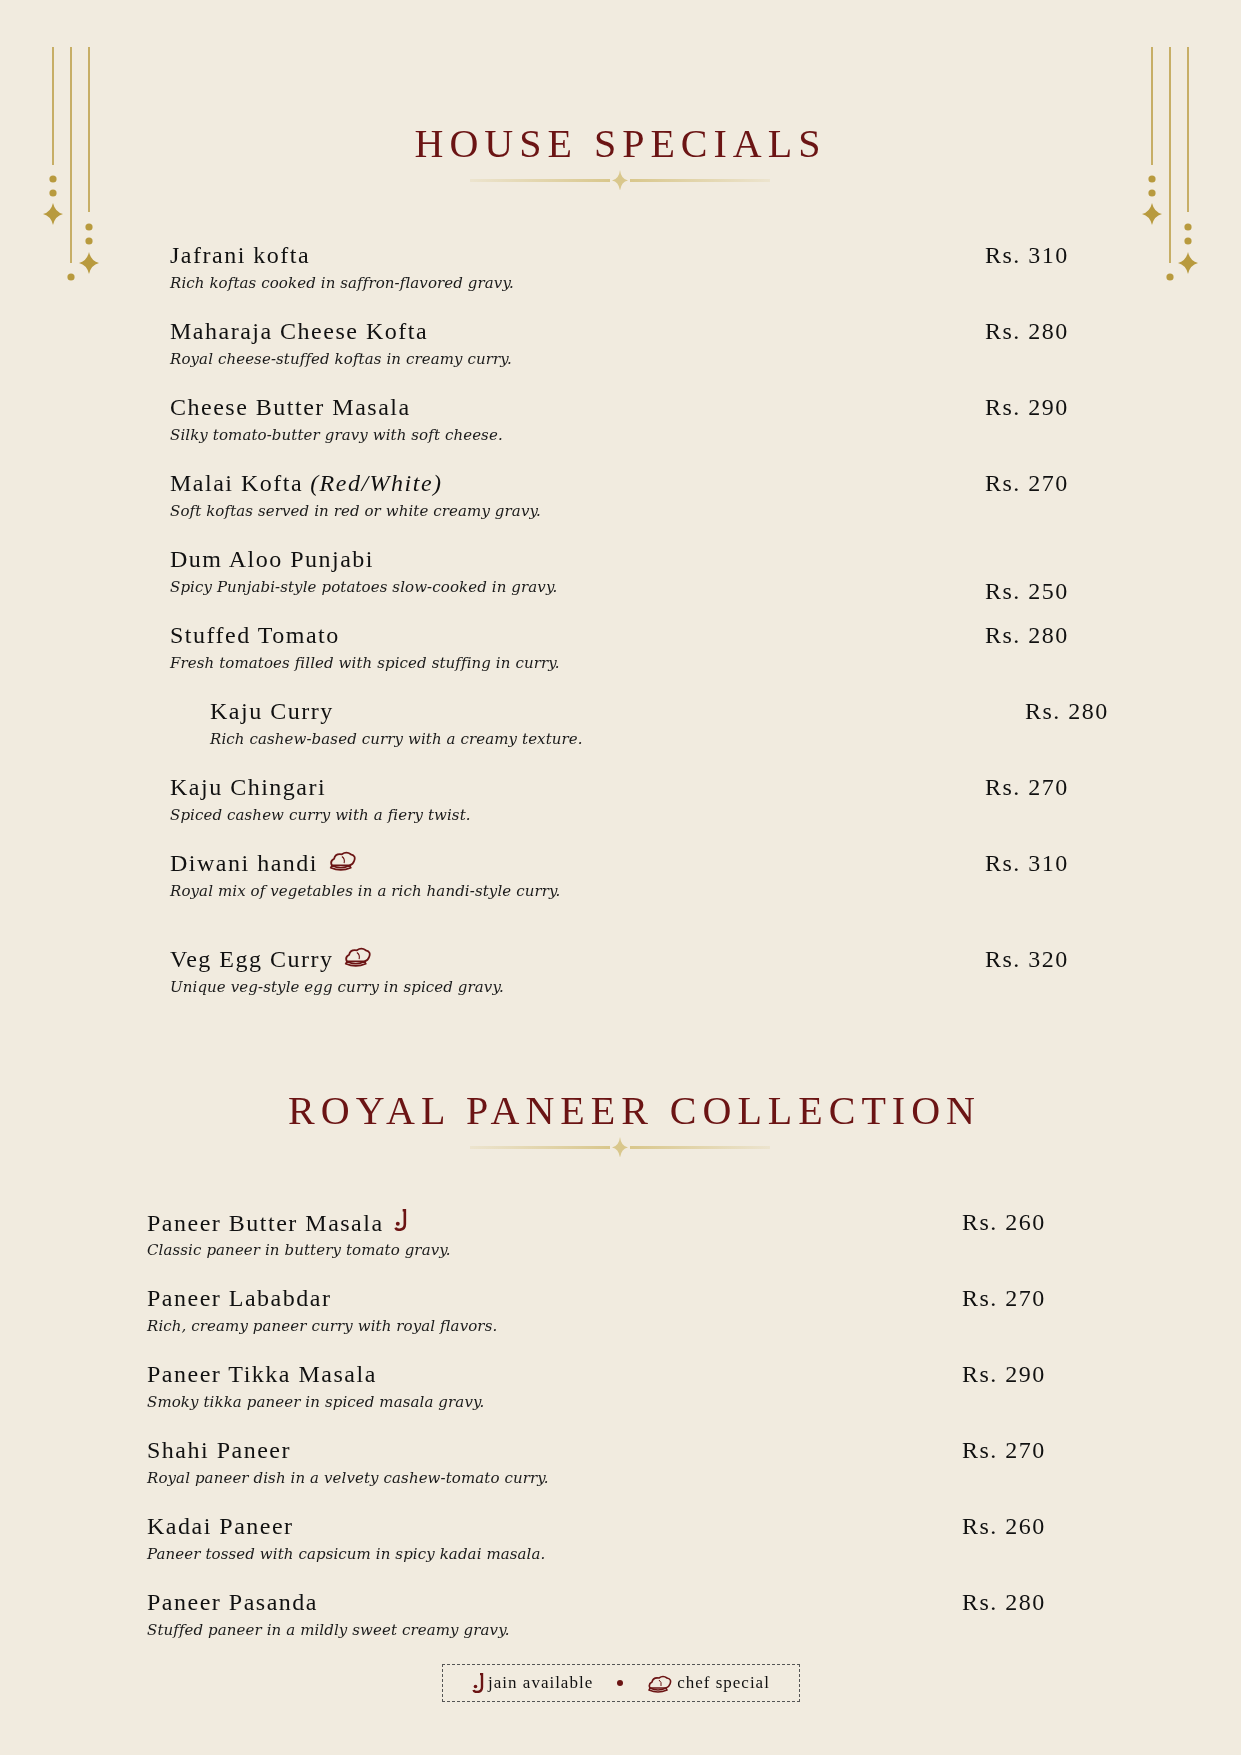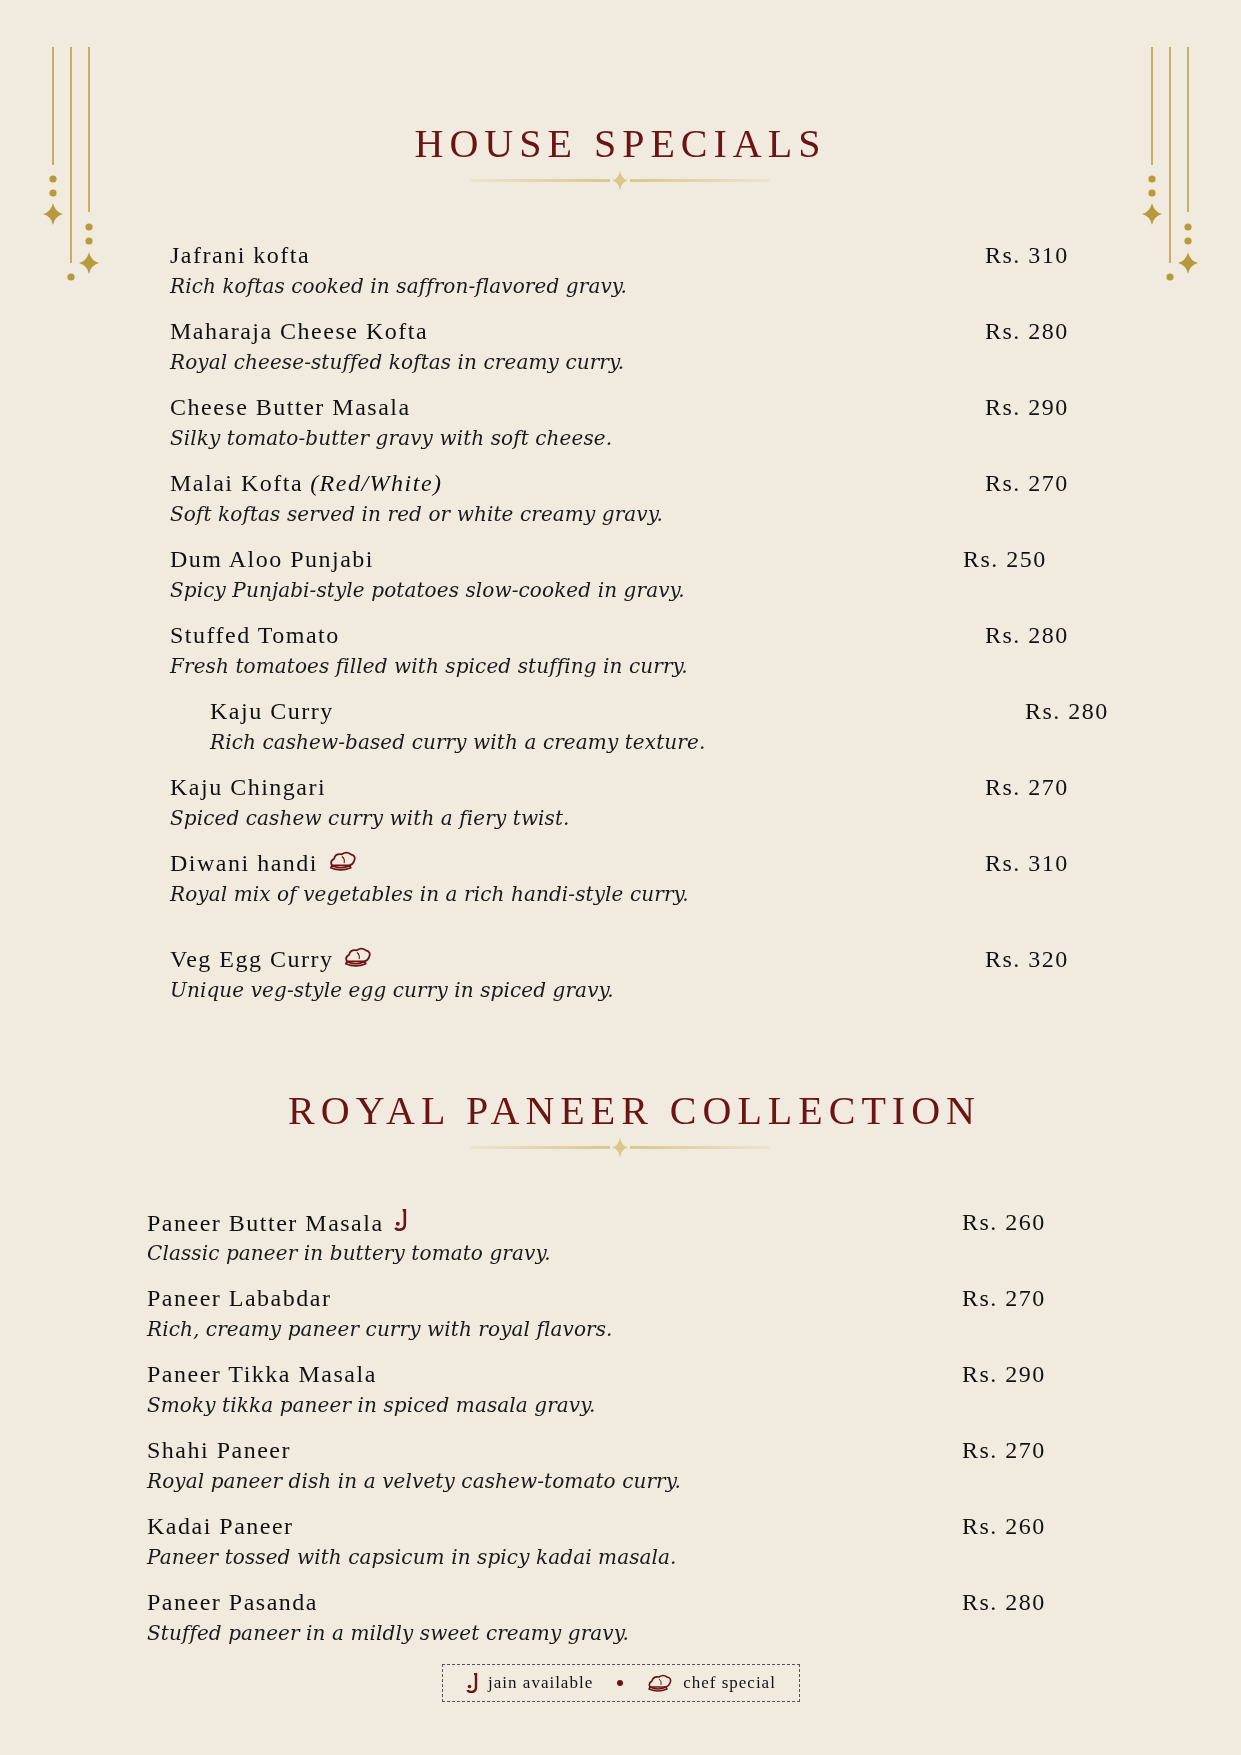--- a/index.html
+++ b/index.html
@@ -20,36 +20,36 @@
   .item { position: absolute; }
   .item-name {
     position: absolute; left: 0; top: 0; white-space: nowrap;
     font-family: "Liberation Sans Narrow", "Liberation Serif", serif;
     font-size: 24px; letter-spacing: 1.5px; color: #111;
     display: flex; align-items: center;
   }
   .item-name .name-italic { font-style: italic; margin-left: 7px; }
   .item-desc {
     position: absolute; left: 0; top: 32px; white-space: nowrap;
-    font-family: "DejaVu Serif", serif; font-style: italic; font-size: 20px;
+    font-family: "DejaVu Serif", serif; font-style: italic; font-size: 15px;
     color: #1a1a1a; letter-spacing: 0.1px;
   }
   .item-price {
     position: absolute; top: 0; white-space: nowrap;
     font-family: "Liberation Serif", serif; font-size: 24px; letter-spacing: 1.5px; color: #111;
   }
   .badge-icon { display: inline-block; margin-left: 10px; vertical-align: middle; }
 
   .legend {
     position: absolute; left: 442px; top: 1664px; width: 358px; height: 38px;
     border: 1px dashed #555; display: flex; align-items: center; justify-content: center;
     font-family: "Liberation Serif", serif; font-size: 17px; letter-spacing: 1px; color: #111;
   }
   .legend .sep { display: inline-block; width: 6px; height: 6px; border-radius: 50%; background: #6b1414; margin: 0 24px; }
-  .legend .lg { display: flex; align-items: center; gap: 10px; }
+  .legend .lg { display: flex; align-items: flex-end; gap: 4px; }
 </style>
 </head>
 <body>
 
 <svg class="deco left" viewBox="0 0 100 300">
   <g stroke="#b89a3e" stroke-width="1.5" fill="#b89a3e">
     <line x1="53" y1="47" x2="53" y2="165"></line>
     <line x1="71" y1="47" x2="71" y2="263"></line>
     <line x1="89" y1="47" x2="89" y2="212"></line>
     <circle cx="53" cy="179" r="3.6" stroke="none"></circle>
@@ -125,21 +125,21 @@
     </div>
     <div class="item-desc">Soft koftas served in red or white creamy gravy.</div>
     <div class="item-price" style="left: 815px;">Rs. 270</div>
   </div>
     <div class="item" style="left: 170px; top: 546px; width: 900px; height: 60px;">
     <div class="item-name">
       <span class="nm">Dum Aloo Punjabi</span>
 
     </div>
     <div class="item-desc">Spicy Punjabi-style potatoes slow-cooked in gravy.</div>
-    <div class="item-price" style="left: 793px;">Rs. 250</div>
+    <div class="item-price" style="left: 815px; margin-top: 32px;">Rs. 250</div>
   </div>
     <div class="item" style="left: 170px; top: 622px; width: 900px; height: 60px;">
     <div class="item-name">
       <span class="nm">Stuffed Tomato</span>
 
     </div>
     <div class="item-desc">Fresh tomatoes filled with spiced stuffing in curry.</div>
     <div class="item-price" style="left: 815px;">Rs. 280</div>
   </div>
     <div class="item" style="left: 162px; top: 698px; width: 900px; height: 60px; margin-left: 48px;">

